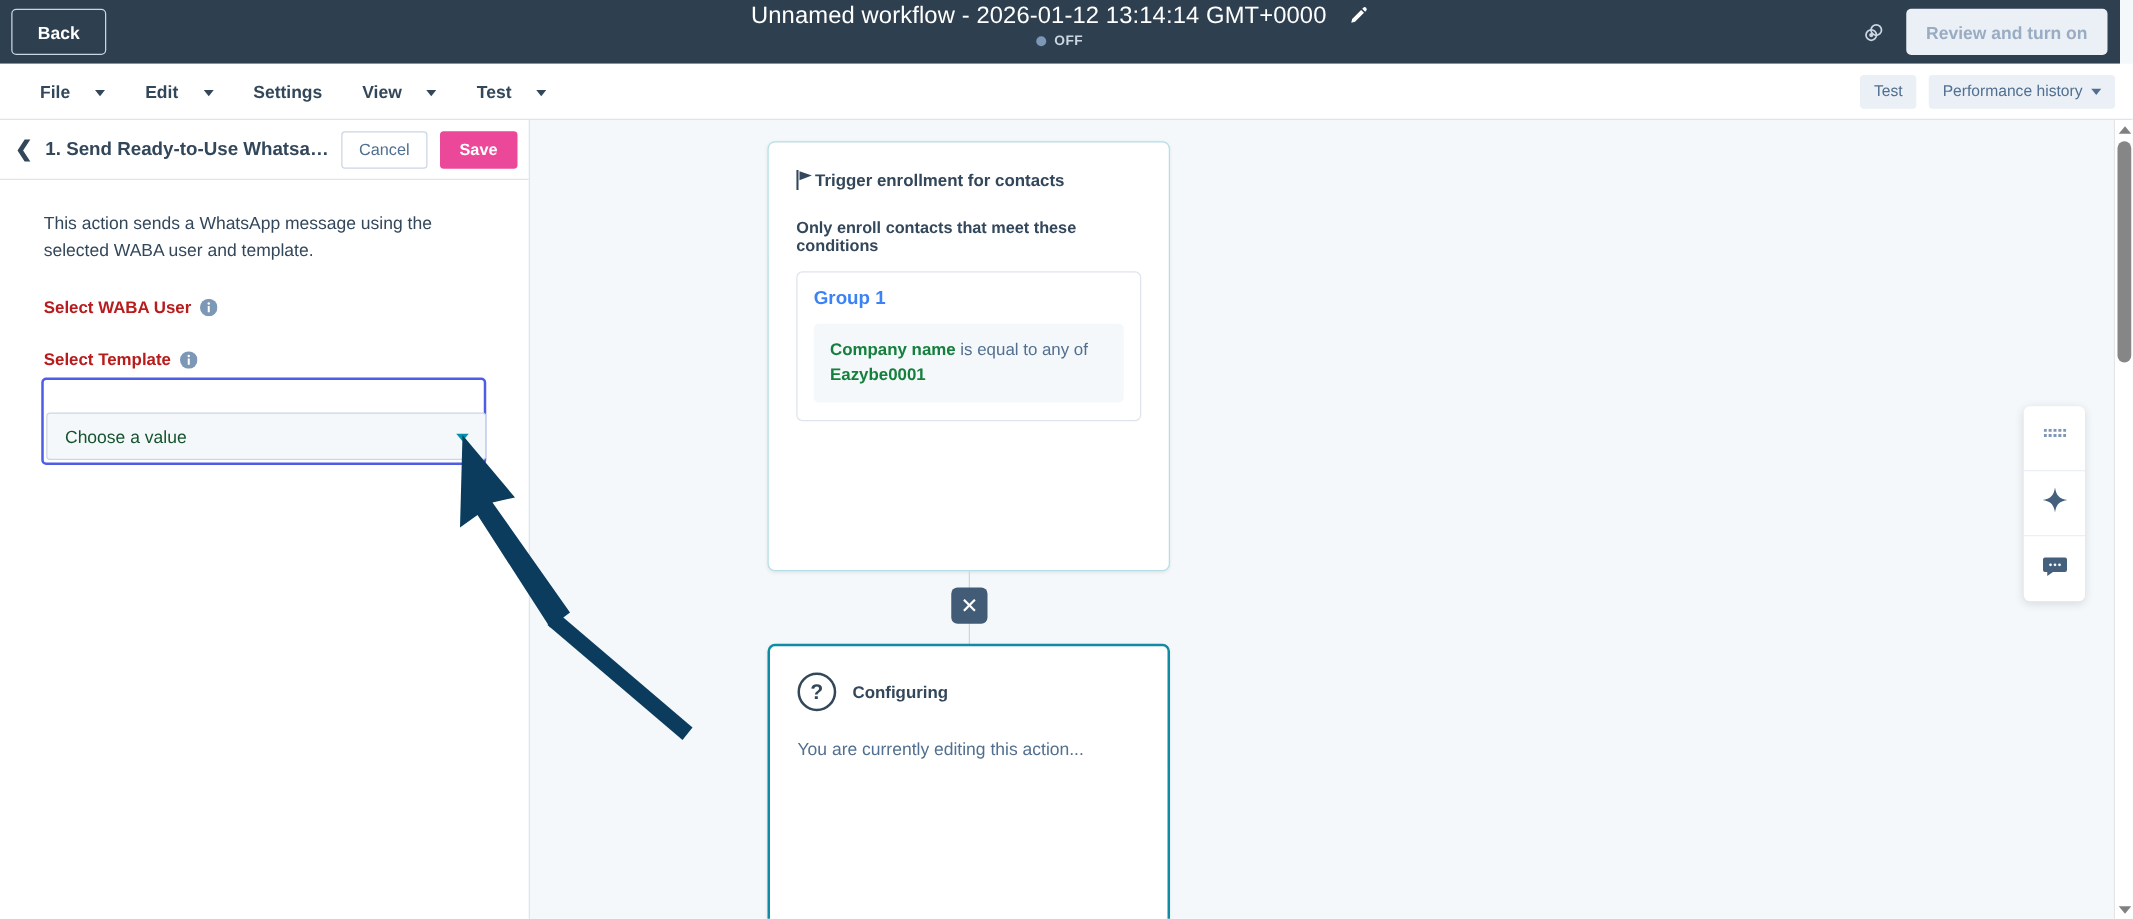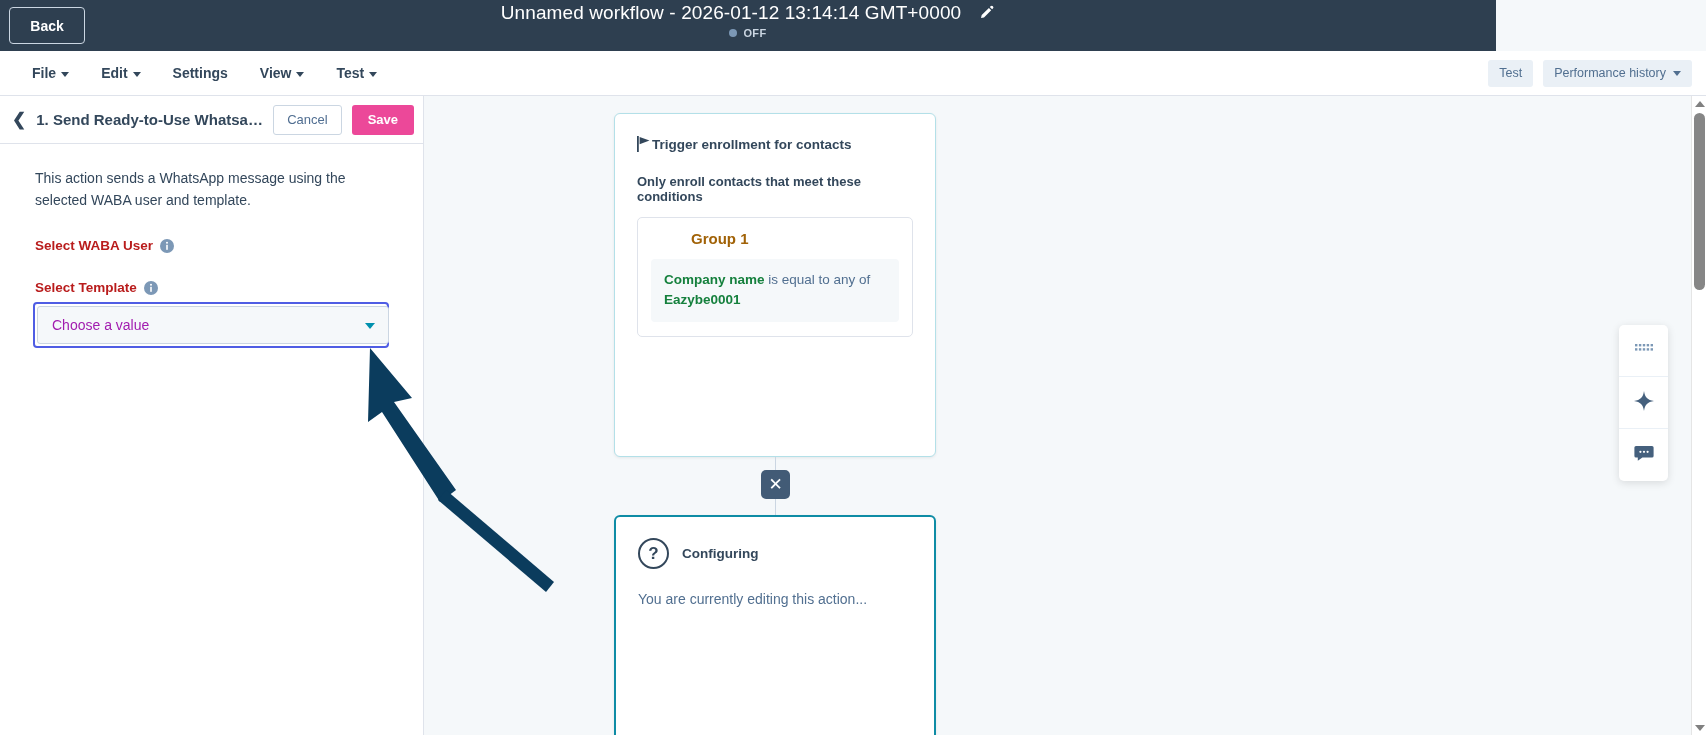--- a/index.html
+++ b/index.html
@@ -4,21 +4,21 @@
 <style>
   * { box-sizing: border-box; margin: 0; padding: 0; }
   html, body {
     width: 1706px; height: 735px;
     font-family: "Liberation Sans", sans-serif;
     background: #f5f8fa; overflow: hidden;
   }
 
   
   .topbar {
-    position: absolute; top: 0; left: 0; width: 1496px; height: 51px;
+    position: absolute; top: 0; left: 0; width: 1696px; height: 51px;
     background: #2e3f50; display: flex; align-items: center;
   }
   .back-btn {
     margin-left: 9px; width: 76px; height: 37px;
     border: 1px solid #cbd6e2; border-radius: 4px;
     background: transparent; color: #ffffff;
     font-size: 14px; font-weight: bold; cursor: pointer;
     display: flex; align-items: center; justify-content: center;
     font-family: "Liberation Sans", sans-serif;
   }
@@ -42,21 +42,21 @@
     font-family: "Liberation Sans", sans-serif;
   }
 
   
   .menubar {
     position: absolute; top: 51px; left: 0; width: 1706px; height: 45px;
     background: #ffffff; border-bottom: 1px solid #dfe3eb;
     display: flex; align-items: center;
   }
   .menu-item {
-    display: flex; align-items: center; gap: 5px;
+    display: flex; align-items: center; gap: 20px;
     color: #33475b; font-size: 14px; font-weight: bold;
     padding: 6px 10px; margin-left: 12px; cursor: pointer; border-radius: 3px;
   }
   .menu-item:first-child { margin-left: 22px; }
   .caret-down {
     width: 0; height: 0; border-left: 4px solid transparent;
     border-right: 4px solid transparent; border-top: 5px solid #33475b;
     margin-top: 2px;
   }
   .menubar-right { margin-left: auto; display: flex; align-items: center; gap: 10px; padding-right: 14px; }
@@ -104,21 +104,21 @@
     font-size: 13.5px; font-weight: bold; color: #b91c1c;
     margin: 27px 0 7px 0;
   }
   .info-icon { width: 14px; height: 14px; }
   .select-box {
     position: relative; width: 352px; height: 38px;
     background: #f5f8fa; border: 1px solid #cbd6e2; border-radius: 3px;
     display: flex; align-items: center; padding: 0 32px 0 14px;
     font-size: 14px; color: #33475b; cursor: pointer;
   }
-  .select-box.placeholder { color: #a21caf; }
+  .select-box.placeholder { color: #14532d; margin-top: 24px; }
   .select-focus {
     width: 356px; padding: 2px; border: 2px solid #4f5de4; border-radius: 4px;
     margin-left: -2px;
   }
   .select-caret {
     position: absolute; right: 13px; top: 50%; margin-top: -2px;
     width: 0; height: 0; border-left: 5px solid transparent;
     border-right: 5px solid transparent; border-top: 6px solid #0091ae;
   }
 
@@ -137,21 +137,21 @@
   }
   .trigger-inner { padding: 22px 22px 0 22px; }
   .trig-head { display: flex; align-items: center; }
   .flag-icon { width: 15px; height: 16px; }
   .trig-head-text { font-size: 13.5px; font-weight: bold; color: #33475b; }
   .trig-sub { font-size: 13px; font-weight: bold; color: #33475b; margin: 22px 0 0 0; }
   .group-box {
     margin-top: 13px; border: 1px solid #dfe3eb; border-radius: 5px;
     padding: 12px 13px 14px 13px;
   }
-  .group-title { font-size: 15px; font-weight: bold; color: #a16207; margin-left: 40px; }
+  .group-title { font-size: 15px; font-weight: bold; color: #3b82f6; }
   .cond-box {
     margin-top: 12px; background: #f5f8fa; border-radius: 4px;
     padding: 11px 13px; font-size: 13.5px; color: #516f90; line-height: 1.5;
   }
   .cond-box b { color: #15803d; }
   .card-footer {
     position: absolute; bottom: 0; left: 0; right: 0; height: 40px;
     border-top: 1px solid #dfe3eb; display: flex; align-items: center;
     padding: 0 14px; gap: 10px;
   }
@@ -229,20 +229,30 @@
             <path d="M11.6 1.2a1.6 1.6 0 0 1 2.3 2.3l-.8.8-2.3-2.3.8-.8zM9.9 2.9l2.3 2.3L5 12.4l-3 .7.7-3 7.2-7.2z" fill="#ffffff"></path>
           </svg>
       </span>
     </div>
     <div class="status-row">
       <span class="status-dot"></span>
       <span class="status-text">OFF</span>
     </div>
   </div>
 
+  <div class="top-right">
+    <span class="clone-icon">
+      <svg viewBox="0 0 20 20" width="20" height="20">
+        <circle cx="12" cy="8" r="4.2" fill="none" stroke="#cbd6e2" stroke-width="1.4"></circle>
+        <circle cx="8" cy="12" r="4.2" fill="none" stroke="#cbd6e2" stroke-width="1.4"></circle>
+        <circle cx="8" cy="12" r="1.7" fill="#cbd6e2"></circle>
+      </svg>
+    </span>
+    <button class="review-btn">Review and turn on</button>
+  </div>
 </div>
 
 <div class="menubar">
   <div class="menu-item">
     <span>File</span>
     <span class="caret-down"></span>
   </div>
   <div class="menu-item">
     <span>Edit</span>
     <span class="caret-down"></span>

